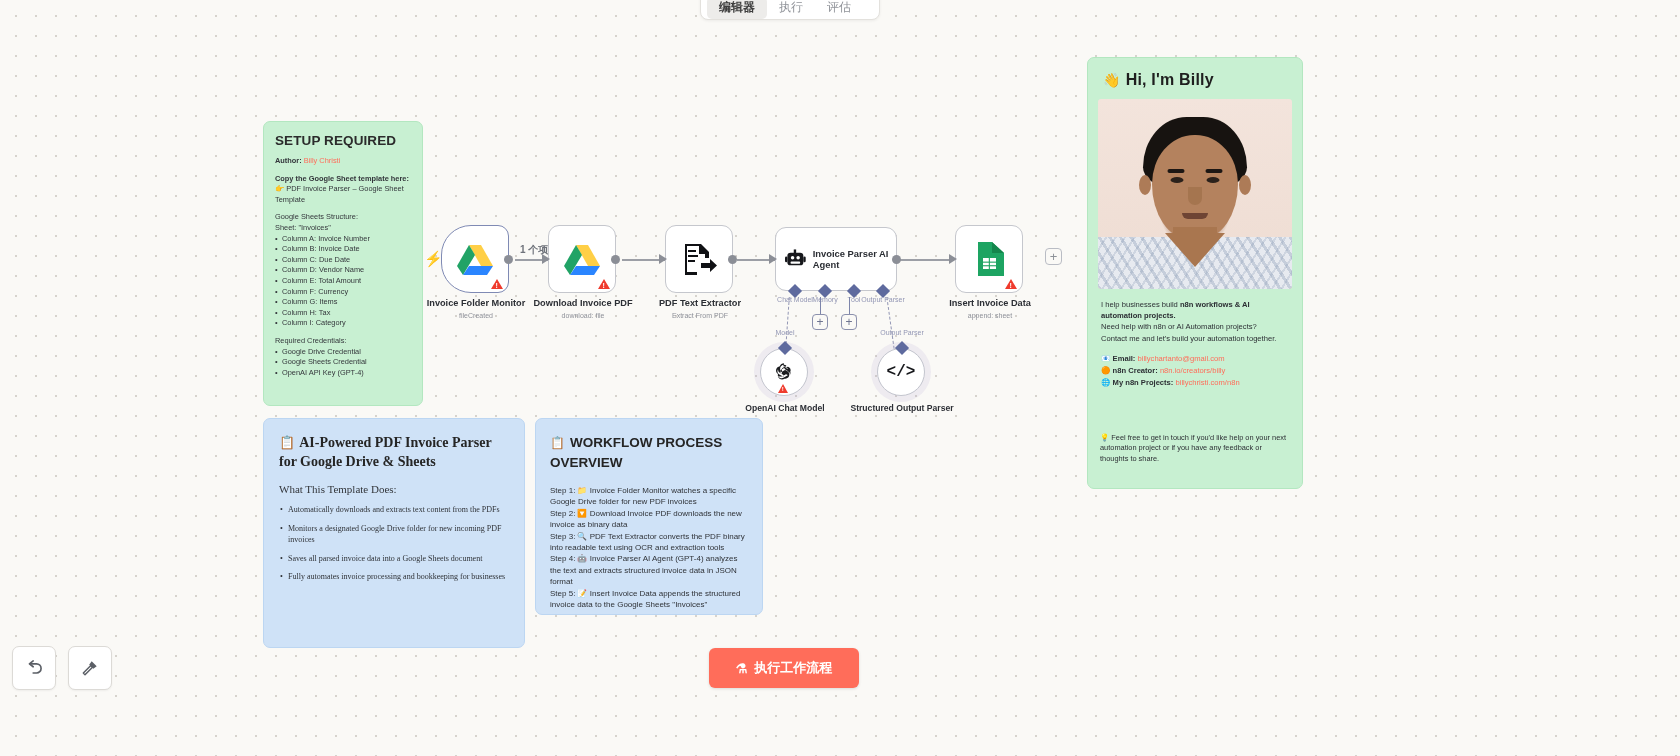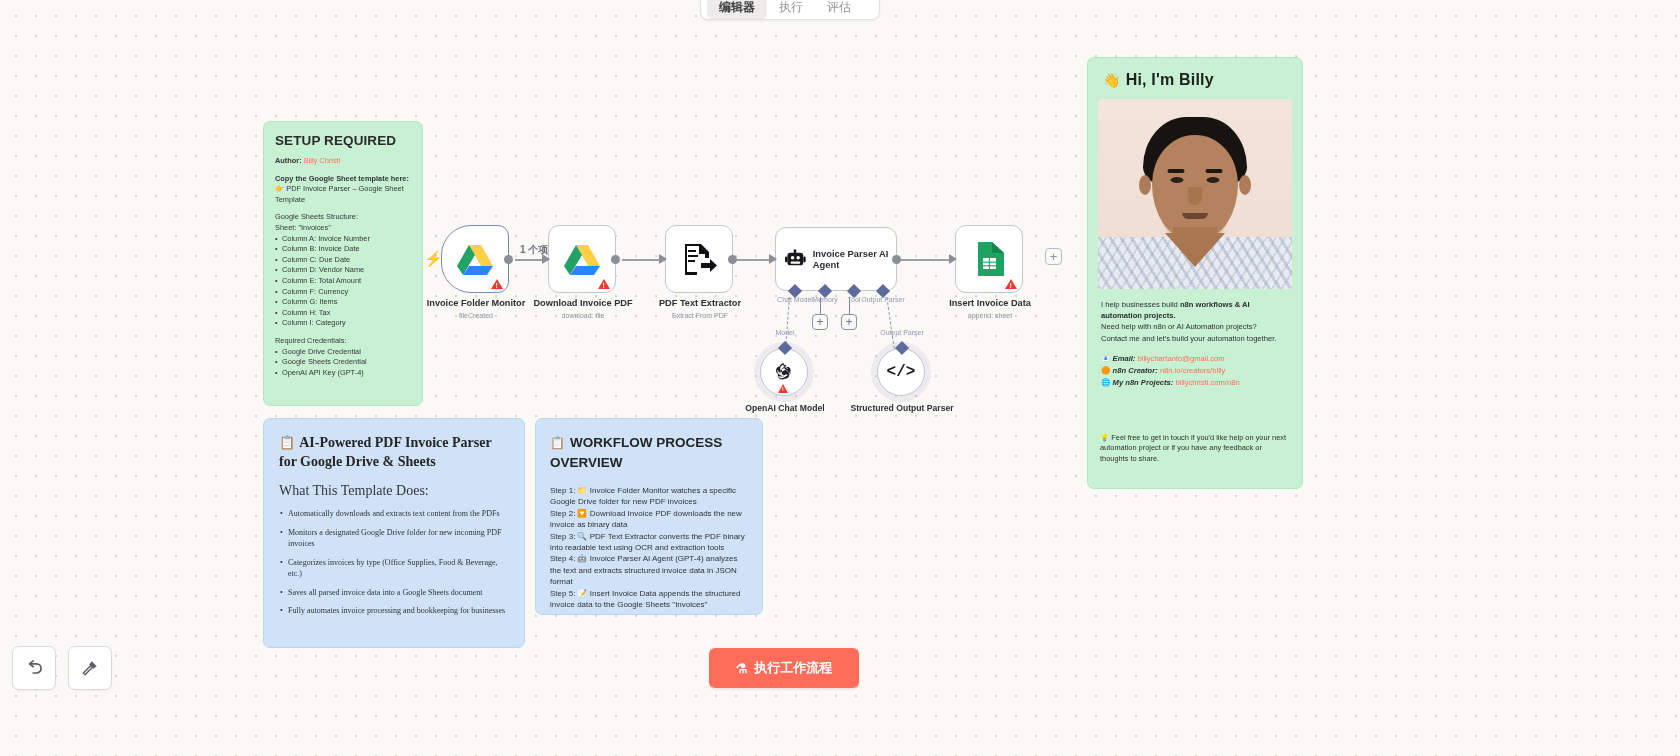--- a/index.html
+++ b/index.html
@@ -57,21 +57,21 @@
   #note-setup .b { font-weight: 700; }
   .accent { color: #ff6d5a; }
   #note-setup .gap { height: 7px; }
   #note-setup ul { list-style: none; }
   #note-setup li { font-size: 7.4px; color: #33363b; line-height: 10.6px; padding-left: 7px; position: relative; }
   #note-setup li:before { content: "•"; position: absolute; left: 0; }
 
   #note-template { left: 263px; top: 418px; width: 262px; height: 230px; padding: 14px 15px; font-family: Liberation Serif, serif; }
   #note-template .title { font-size: 14px; font-weight: 700; color: #252525; line-height: 19px; margin-bottom: 12px; }
   #note-template .title .emo { font-size: 13px; margin-right: 4px; }
-  #note-template .sub { font-size: 14px; color: #33363b; margin-bottom: 9px; }
+  #note-template .sub { font-size: 11px; color: #33363b; margin-bottom: 9px; }
   #note-template ul { list-style: none; }
   #note-template li { font-size: 8px; color: #2f3237; line-height: 11.5px; padding-left: 9px; position: relative; margin-bottom: 7px; }
   #note-template li:before { content: "•"; position: absolute; left: 1px; }
 
   #note-process { left: 535px; top: 418px; width: 228px; height: 197px; padding: 14px 14px; }
   #note-process .title { font-size: 13.5px; font-weight: 700; color: #252525; line-height: 19px; margin-bottom: 13px; }
   #note-process .title .emo { font-size: 12px; margin-right: 5px; }
   #note-process .step { font-size: 8px; color: #2f3237; line-height: 11.4px; }
 
   
@@ -107,21 +107,21 @@
   }
   #collar {
     position: absolute; bottom: 22px; left: 50%; transform: translateX(-50%);
     width: 60px; height: 34px; background: #a9764f;
     clip-path: polygon(0 0, 100% 0, 50% 100%);
   }
   #billy-body { padding: 10px 12px 0 13px; }
   #billy-body p { font-size: 7.6px; color: #2c2f34; line-height: 11.2px; }
   #billy-body .bold { font-weight: 700; }
   .contact { font-size: 7.6px; color: #2c2f34; line-height: 12px; }
-  .contact .lbl { font-weight: 700; font-style: italic; }
+  .contact .lbl { font-weight: 700; }
   #billy-foot { font-size: 7.4px; color: #2c2f34; line-height: 10.6px; padding: 0 12px; margin-top: 44px; }
 
   
   .node {
     position: absolute;
     width: 68px; height: 68px;
     background: #fff;
     border: 1.4px solid #c5c7cd;
     border-radius: 11px;
     display: flex; align-items: center; justify-content: center;
@@ -259,21 +259,20 @@
   </div>
 
   <div class="sticky blue" id="note-template">
     <div class="title">
       <span class="emo">📋</span><span>AI-Powered PDF Invoice Parser for Google Drive &amp; Sheets</span>
     </div>
     <div class="sub">What This Template Does:</div>
     <ul>
       <li>Automatically downloads and extracts text content from the PDFs</li>
       <li>Monitors a designated Google Drive folder for new incoming PDF invoices</li>
-      <li>Categorizes invoices by type (Office Supplies, Food &amp; Beverage, etc.)</li>
       <li>Saves all parsed invoice data into a Google Sheets document</li>
       <li>Fully automates invoice processing and bookkeeping for businesses</li>
     </ul>
   </div>
 
   <div class="sticky blue" id="note-process">
     <div class="title">
       <span class="emo">📋</span><span>WORKFLOW PROCESS OVERVIEW</span>
     </div>
     <div class="step">Step 1: 📁 Invoice Folder Monitor watches a specific Google Drive folder for new PDF invoices</div>

